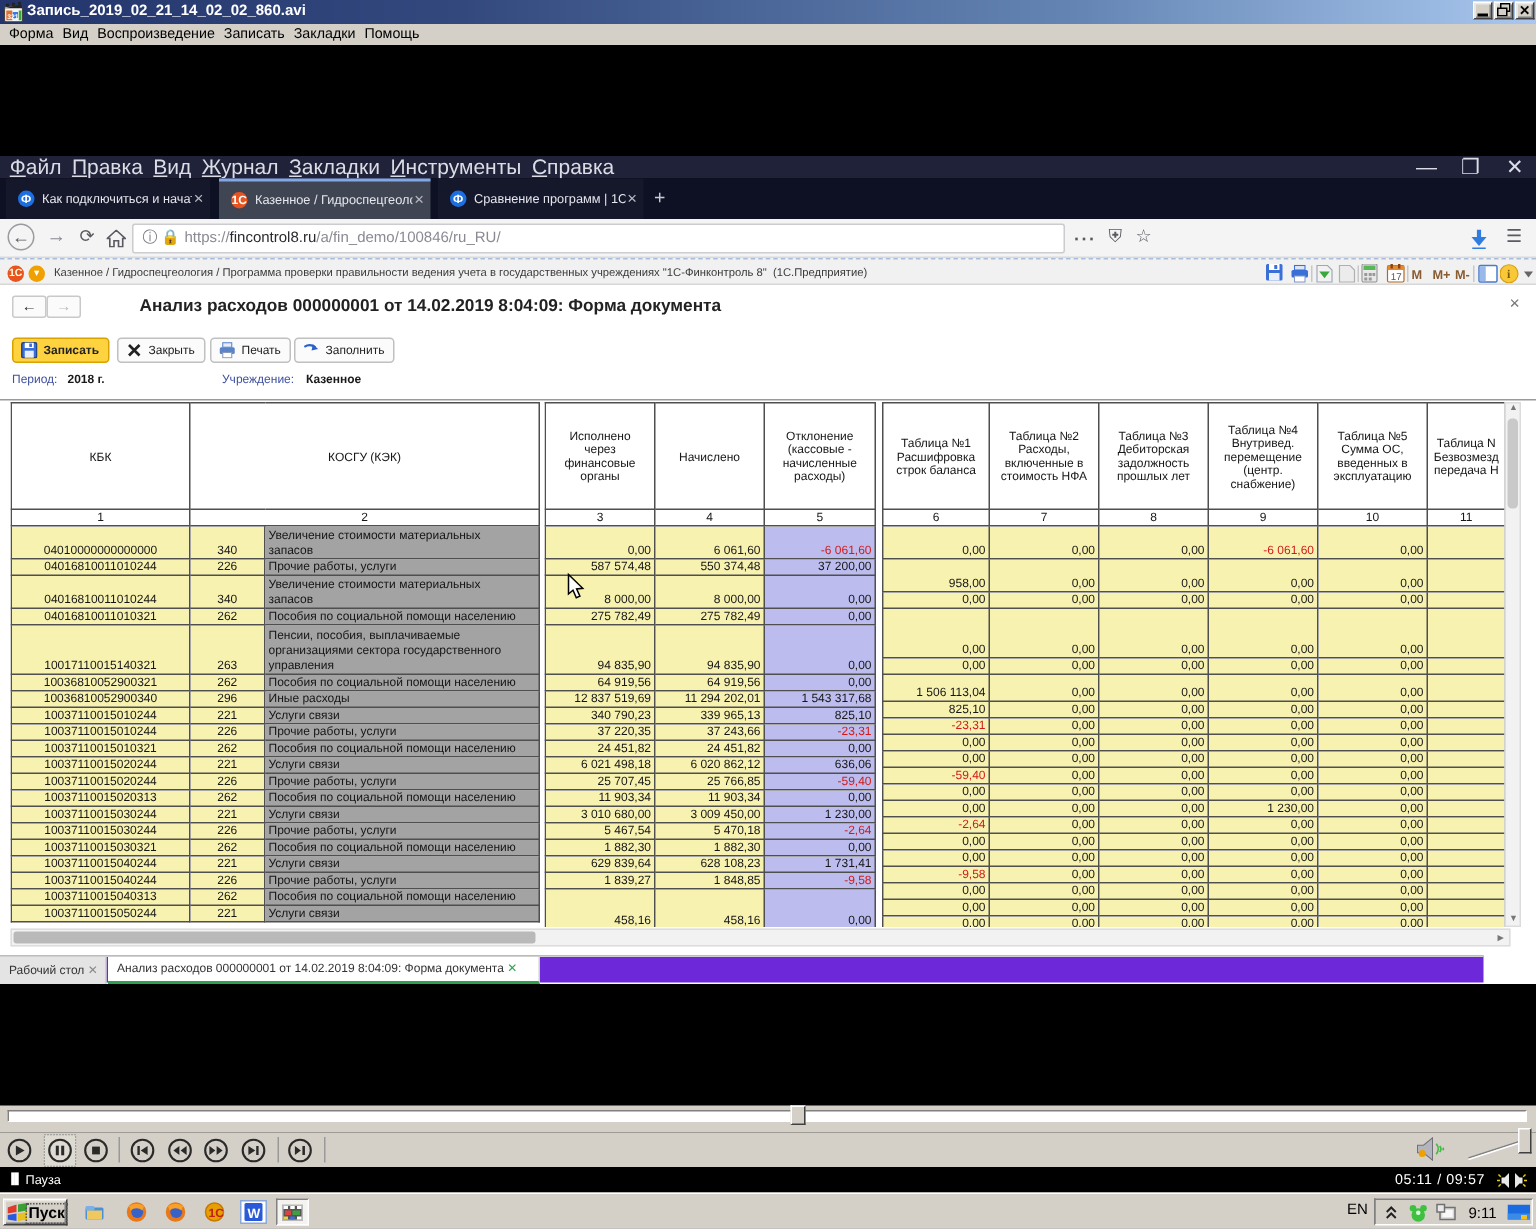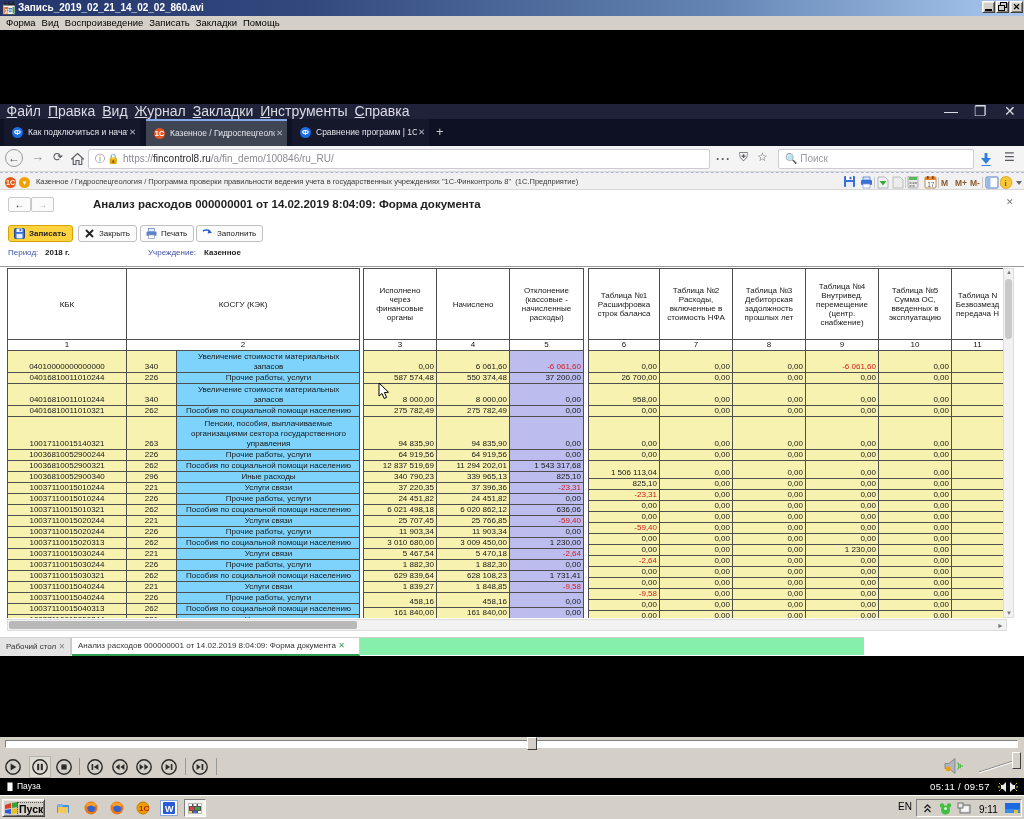--- a/index.html
+++ b/index.html
@@ -39,29 +39,29 @@
 .pval{position:absolute;top:58px;font-size:8px;font-weight:bold;color:#1a1a1a;}
 
 #tline{left:0;top:266px;width:1024px;height:1px;background:#9a9a9a;}
 .tblwrap{position:absolute;overflow:hidden;}
 table.tc{border-collapse:collapse;table-layout:fixed;}
 table.tc td{border:1px solid #4f4f4f;font-size:8px;color:#161616;overflow:hidden;vertical-align:bottom;padding:0 2px 1px 2px;text-align:right;white-space:nowrap;line-height:9px;}
 .tc td.hd{background:#fff;text-align:center;vertical-align:middle;white-space:normal;line-height:9px;padding:0 1px;}
 .tc td.nr{background:#fff;text-align:center;vertical-align:middle;line-height:9px;}
 .tc td.yc{background:#f8f2b0;}
 .tc td.lc{background:#bcbdee;}
-.tc td.wc{background:#7dd3fc;text-align:center;white-space:normal;line-height:10px;vertical-align:bottom;padding:0 1px 0 2px;}
+.tc td.wc{background:#a3a3a3;text-align:left;white-space:normal;line-height:10px;vertical-align:bottom;padding:0 1px 0 2px;}
 .tc td.ce{text-align:center;}
 .tc td.neg{color:#d21a1a;}
 
 #vsb{left:1003px;top:268px;width:11px;height:350px;background:#f2f2f2;border:1px solid #dcdcdc;}
 #hsb{left:7px;top:619px;width:1000px;height:12px;background:#f2f2f2;border:1px solid #dcdcdc;}
 #hsb .thumb{position:absolute;left:1px;top:1px;width:348px;height:8px;background:#b9b9b9;border-radius:2px;}
 
-#tabbar1c{left:0;top:637px;width:864px;height:18px;background:#86efac;border-top:1px solid #d0d0d0;}
+#tabbar1c{left:0;top:637px;width:989px;height:18px;background:#6d28d9;border-top:1px solid #d0d0d0;}
 
 #seekrow{left:0;top:737px;width:1024px;height:18px;background:#d4d0c8;}
 #seektrack{position:absolute;left:5px;top:3px;width:1013px;height:8px;background:#fff;border:1px solid;border-color:#808080 #fff #fff #808080;}
 #seekthumb{position:absolute;left:527px;top:0px;width:10px;height:13px;background:#d4d0c8;border:1px solid;border-color:#fff #404040 #404040 #fff;}
 #controls{left:0;top:755px;width:1024px;height:23px;background:#d4d0c8;}
 .csep{position:absolute;top:3px;width:1px;height:17px;background:#9a9astroke;background:#999;}
 #statusbar{left:0;top:778px;width:1024px;height:17px;background:#000;color:#fff;font-size:8.5px;line-height:17px;}
 
 #taskbar{left:0;top:795px;width:1024px;height:24px;background:#d4d0c8;border-top:1px solid #fff;}
 #startbtn{position:absolute;left:2px;top:3px;width:43px;height:18px;background:#d4d0c8;border:1px solid;border-color:#fff #404040 #404040 #fff;box-shadow:inset 1px 1px 0 #ece9e2, inset -1px -1px 0 #808080;}
@@ -126,21 +126,20 @@
   <div class="abs" style="left:5px;top:3px;width:18px;height:18px;border:1px solid #9a9aa0;border-radius:50%;color:#5a5a60;font-size:12px;line-height:16px;text-align:center;">←</div>
   <span class="tbico" style="left:31px;top:3px;font-size:13px;color:#8a8a90">→</span>
   <span class="tbico" style="left:53px;top:4px;">⟳</span>
   <svg class="abs" style="left:71px;top:7px" width="13" height="12" viewBox="0 0 13 12">
         <path d="M6.5,0.5 L12.5,6 L10.8,6 L10.8,11.5 L8,11.5 L8,7.5 L5,7.5 L5,11.5 L2.2,11.5 L2.2,6 L0.5,6 Z" fill="none" stroke="#5a5a60" stroke-width="1.1"></path>
       </svg>
   <div id="urlbox"><span style="color:#7a7a82;margin-left:6px">ⓘ</span> <span style="color:#d09018">🔒</span> <span>https://</span><span style="color:#2a2a2e">fincontrol8.ru</span><span>/a/fin_demo/100846/ru_RU/</span></div>
   <span class="tbico" style="left:716px;top:6px;letter-spacing:1px;font-weight:bold">···</span>
   <span class="tbico" style="left:739px;top:4px;">⛨</span>
   <span class="tbico" style="left:757px;top:4px;">☆</span>
-  <div id="searchbox"><span style="margin-left:6px">🔍</span> Поиск</div>
   <svg class="abs" style="left:980px;top:7px" width="12" height="13" viewBox="0 0 12 13">
         <rect x="4.6" y="0" width="2.8" height="6" fill="#2f7de1"></rect>
         <polygon points="1,5 11,5 6,11" fill="#2f7de1"></polygon>
         <rect x="1.5" y="12" width="9" height="1.4" fill="#2f7de1"></rect>
       </svg>
   <span class="tbico" style="left:1004px;top:4px;">☰</span>
 </div>
 
 <div class="abs" id="appbar">
   <div class="abs" style="left:5px;top:4px;width:11px;height:11px;border-radius:50%;background:#e8541f;color:#ffd;font-size:7px;line-height:11px;text-align:center;font-weight:bold">1С</div>
@@ -266,25 +265,20 @@
             <td class="yc ce">04016810011010321</td>
             <td class="yc ce">262</td>
             <td class="wc">Пособия по социальной помощи населению</td>
           </tr>
 <tr style="height:33px">
             <td class="yc ce">10017110015140321</td>
             <td class="yc ce">263</td>
             <td class="wc">Пенсии, пособия, выплачиваемые<br>организациями сектора государственного<br>управления</td>
           </tr>
 <tr style="height:11px">
-            <td class="yc ce">10036810052900244</td>
-            <td class="yc ce">226</td>
-            <td class="wc">Прочие работы, услуги</td>
-          </tr>
-<tr style="height:11px">
             <td class="yc ce">10036810052900321</td>
             <td class="yc ce">262</td>
             <td class="wc">Пособия по социальной помощи населению</td>
           </tr>
 <tr style="height:11px">
             <td class="yc ce">10036810052900340</td>
             <td class="yc ce">296</td>
             <td class="wc">Иные расходы</td>
           </tr>
 <tr style="height:11px">
@@ -409,21 +403,21 @@
             <td class="yc ">11 294 202,01</td>
             <td class="lc ">1 543 317,68</td>
           </tr>
 <tr style="height:11px">
             <td class="yc ">340 790,23</td>
             <td class="yc ">339 965,13</td>
             <td class="lc ">825,10</td>
           </tr>
 <tr style="height:11px">
             <td class="yc ">37 220,35</td>
-            <td class="yc ">37 396,36</td>
+            <td class="yc ">37 243,66</td>
             <td class="lc neg">-23,31</td>
           </tr>
 <tr style="height:11px">
             <td class="yc ">24 451,82</td>
             <td class="yc ">24 451,82</td>
             <td class="lc ">0,00</td>
           </tr>
 <tr style="height:11px">
             <td class="yc ">6 021 498,18</td>
             <td class="yc ">6 020 862,12</td>
@@ -457,21 +451,21 @@
 <tr style="height:11px">
             <td class="yc ">629 839,64</td>
             <td class="yc ">628 108,23</td>
             <td class="lc ">1 731,41</td>
           </tr>
 <tr style="height:11px">
             <td class="yc ">1 839,27</td>
             <td class="yc ">1 848,85</td>
             <td class="lc neg">-9,58</td>
           </tr>
-<tr style="height:15px">
+<tr style="height:27px">
             <td class="yc ">458,16</td>
             <td class="yc ">458,16</td>
             <td class="lc ">0,00</td>
           </tr>
 <tr style="height:11px">
             <td class="yc ">161 840,00</td>
             <td class="yc ">161 840,00</td>
             <td class="lc ">0,00</td>
           </tr>
 <tr style="height:11px">
@@ -508,28 +502,20 @@
             <td class="nr">8</td>
             <td class="nr">9</td>
             <td class="nr">10</td>
             <td class="nr">11</td>
           </tr>
 <tr style="height:22px">
             <td class="yc ">0,00</td>
             <td class="yc ">0,00</td>
             <td class="yc ">0,00</td>
             <td class="yc neg">-6 061,60</td>
-            <td class="yc ">0,00</td>
-            <td class="yc"></td>
-          </tr>
-<tr style="height:11px">
-            <td class="yc ">26 700,00</td>
-            <td class="yc ">0,00</td>
-            <td class="yc ">0,00</td>
-            <td class="yc ">0,00</td>
             <td class="yc ">0,00</td>
             <td class="yc"></td>
           </tr>
 <tr style="height:22px">
             <td class="yc ">958,00</td>
             <td class="yc ">0,00</td>
             <td class="yc ">0,00</td>
             <td class="yc ">0,00</td>
             <td class="yc ">0,00</td>
             <td class="yc"></td>

